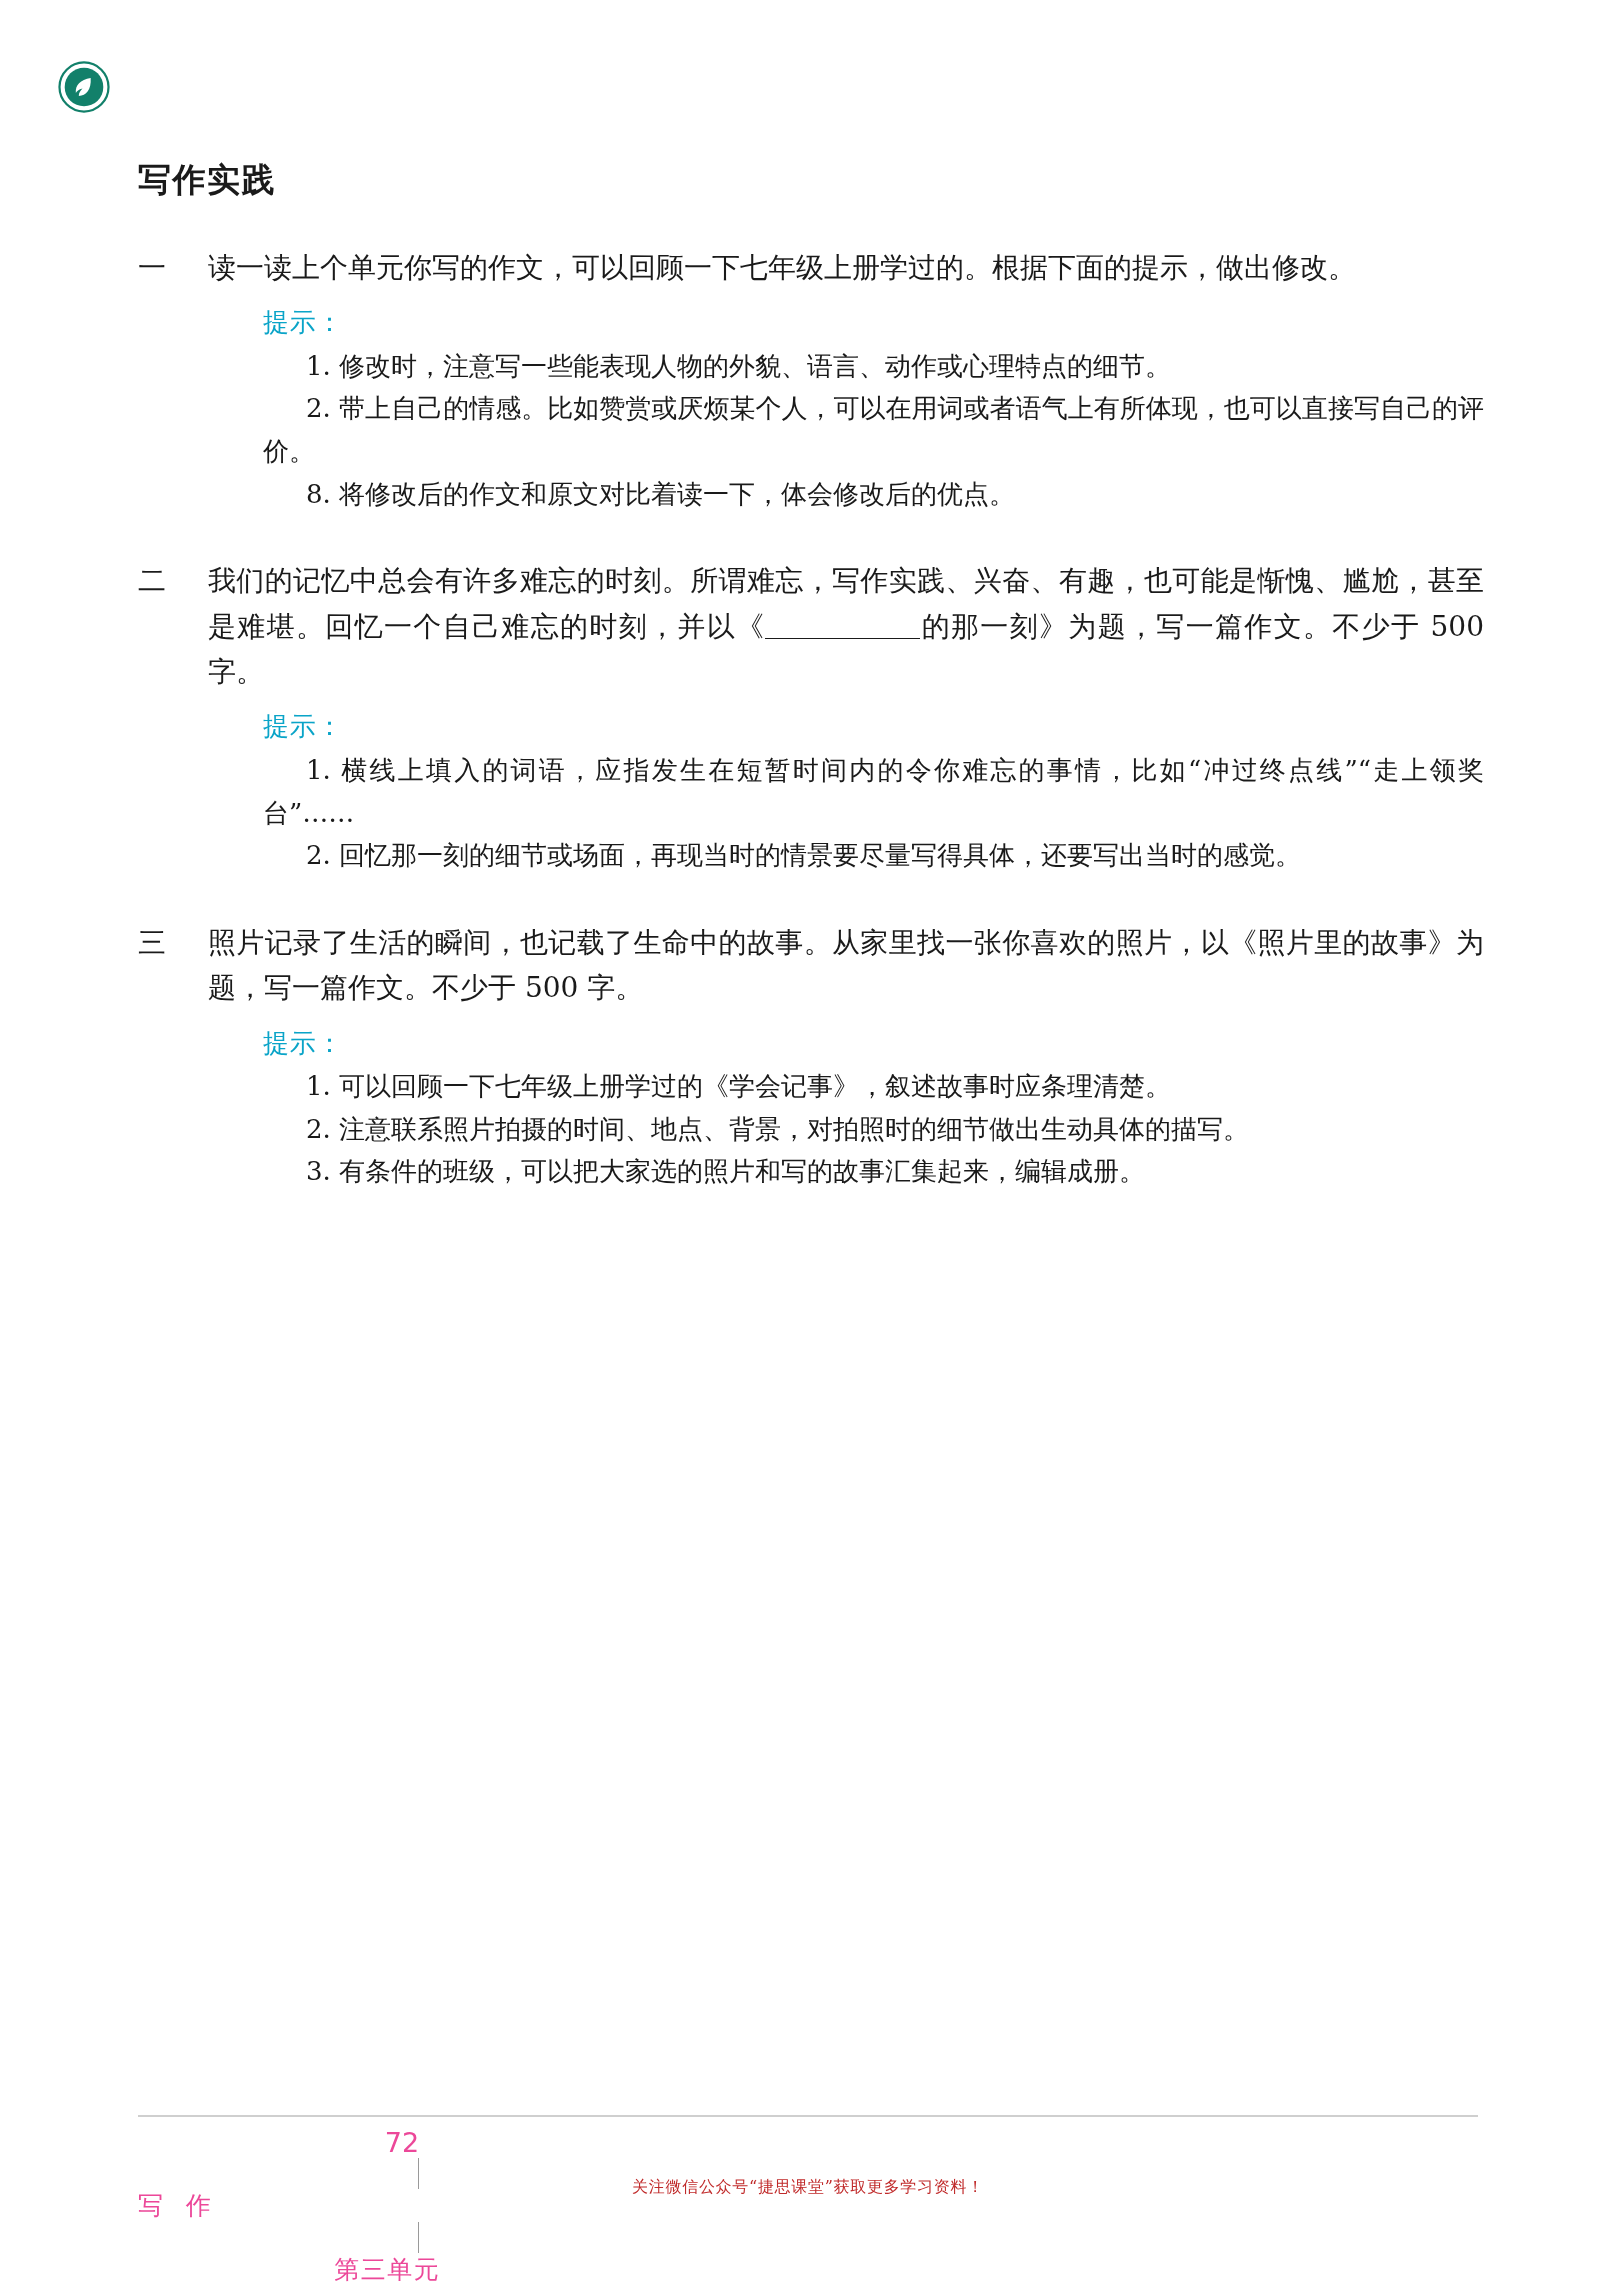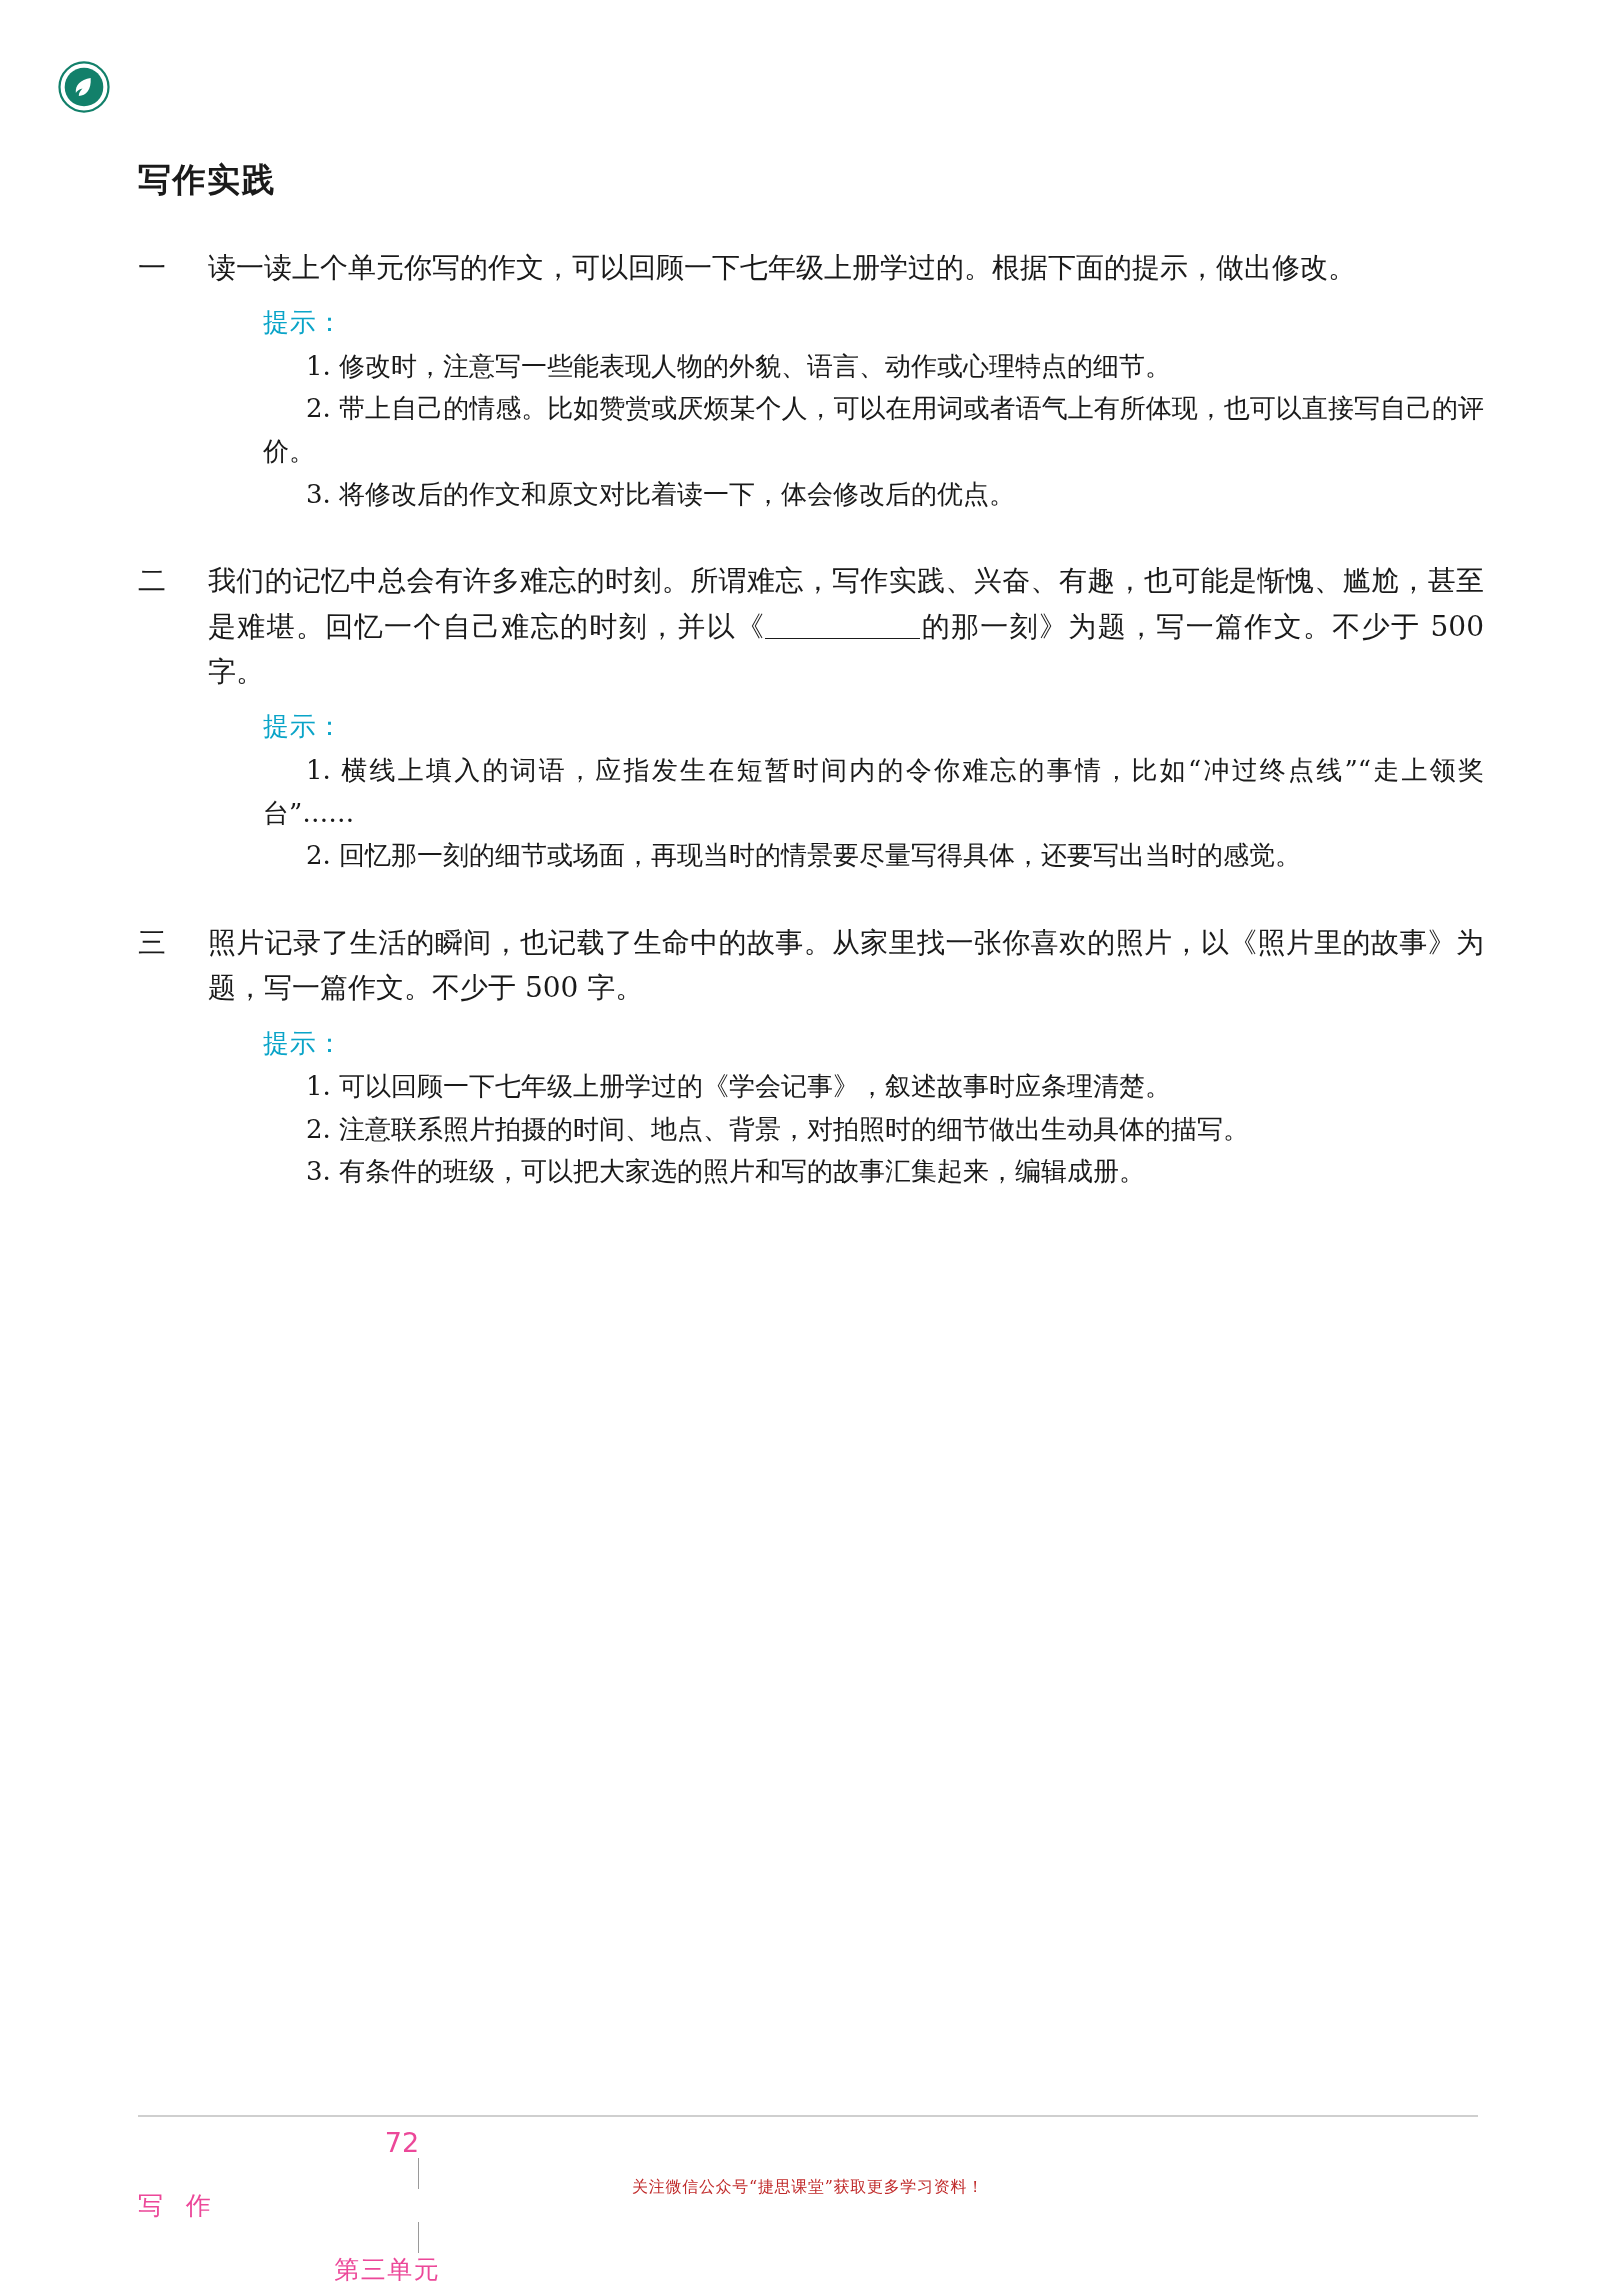--- a/index.html
+++ b/index.html
@@ -173,21 +173,21 @@
     <h1 class="section-title">写作实践</h1>
 
     <div class="exercise">
       <div class="ex-num">一</div>
       <div class="ex-body">
         <p class="ex-stem">读一读上个单元你写的作文，可以回顾一下七年级上册学过的。根据下面的提示，做出修改。</p>
         <div class="hint-block">
           <p class="hint-label">提示：</p>
           <p class="hint-item">1. 修改时，注意写一些能表现人物的外貌、语言、动作或心理特点的细节。</p>
           <p class="hint-item">2. 带上自己的情感。比如赞赏或厌烦某个人，可以在用词或者语气上有所体现，也可以直接写自己的评价。</p>
-          <p class="hint-item">3. 将修改后的作文和原文对比着读一下，体会修改后的优点。</p>
+          <p class="hint-item">8. 将修改后的作文和原文对比着读一下，体会修改后的优点。</p>
         </div>
       </div>
     </div>
 
     <div class="exercise">
       <div class="ex-num">二</div>
       <div class="ex-body">
         <p class="ex-stem"><span>我们的记忆中总会有许多难忘的时刻。所谓难忘，写作实践、兴奋、有趣，也可能是惭愧、尴尬，甚至是难堪。回忆一个自己难忘的时刻，并以《</span><span class="blank-line"></span><span>的那一刻》为题，写一篇作文。不少于 500 字。</span></p>
         <div class="hint-block">
           <p class="hint-label">提示：</p>

